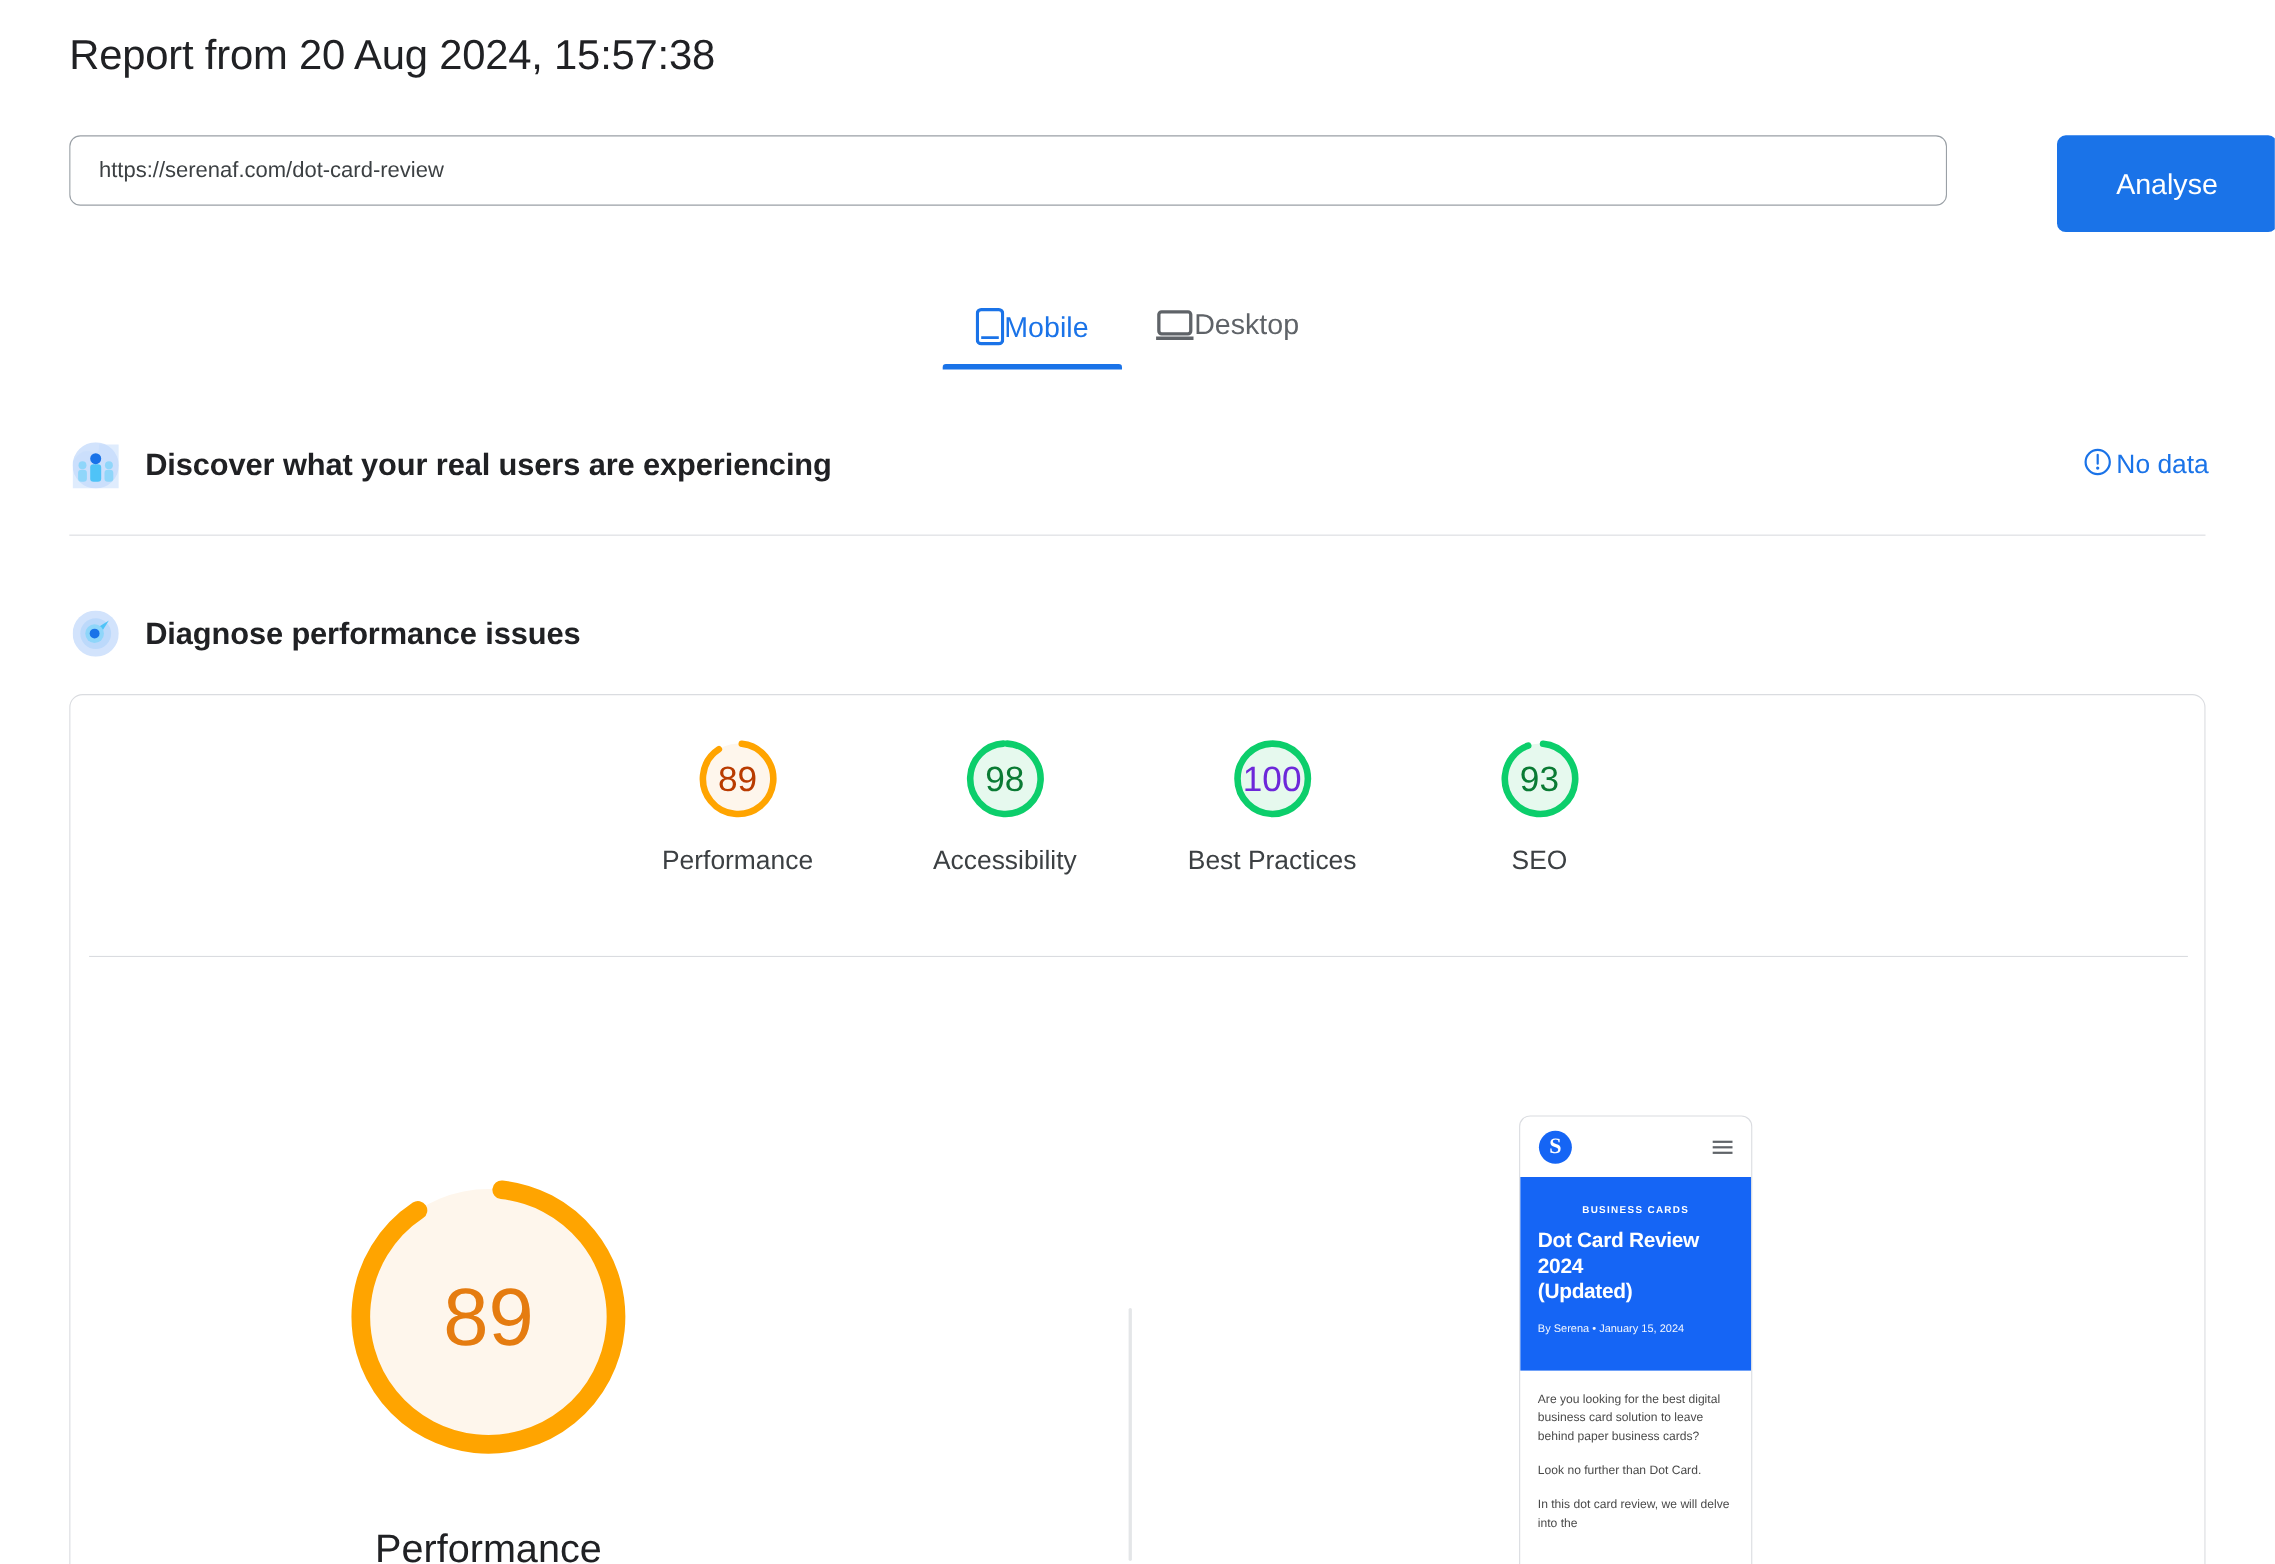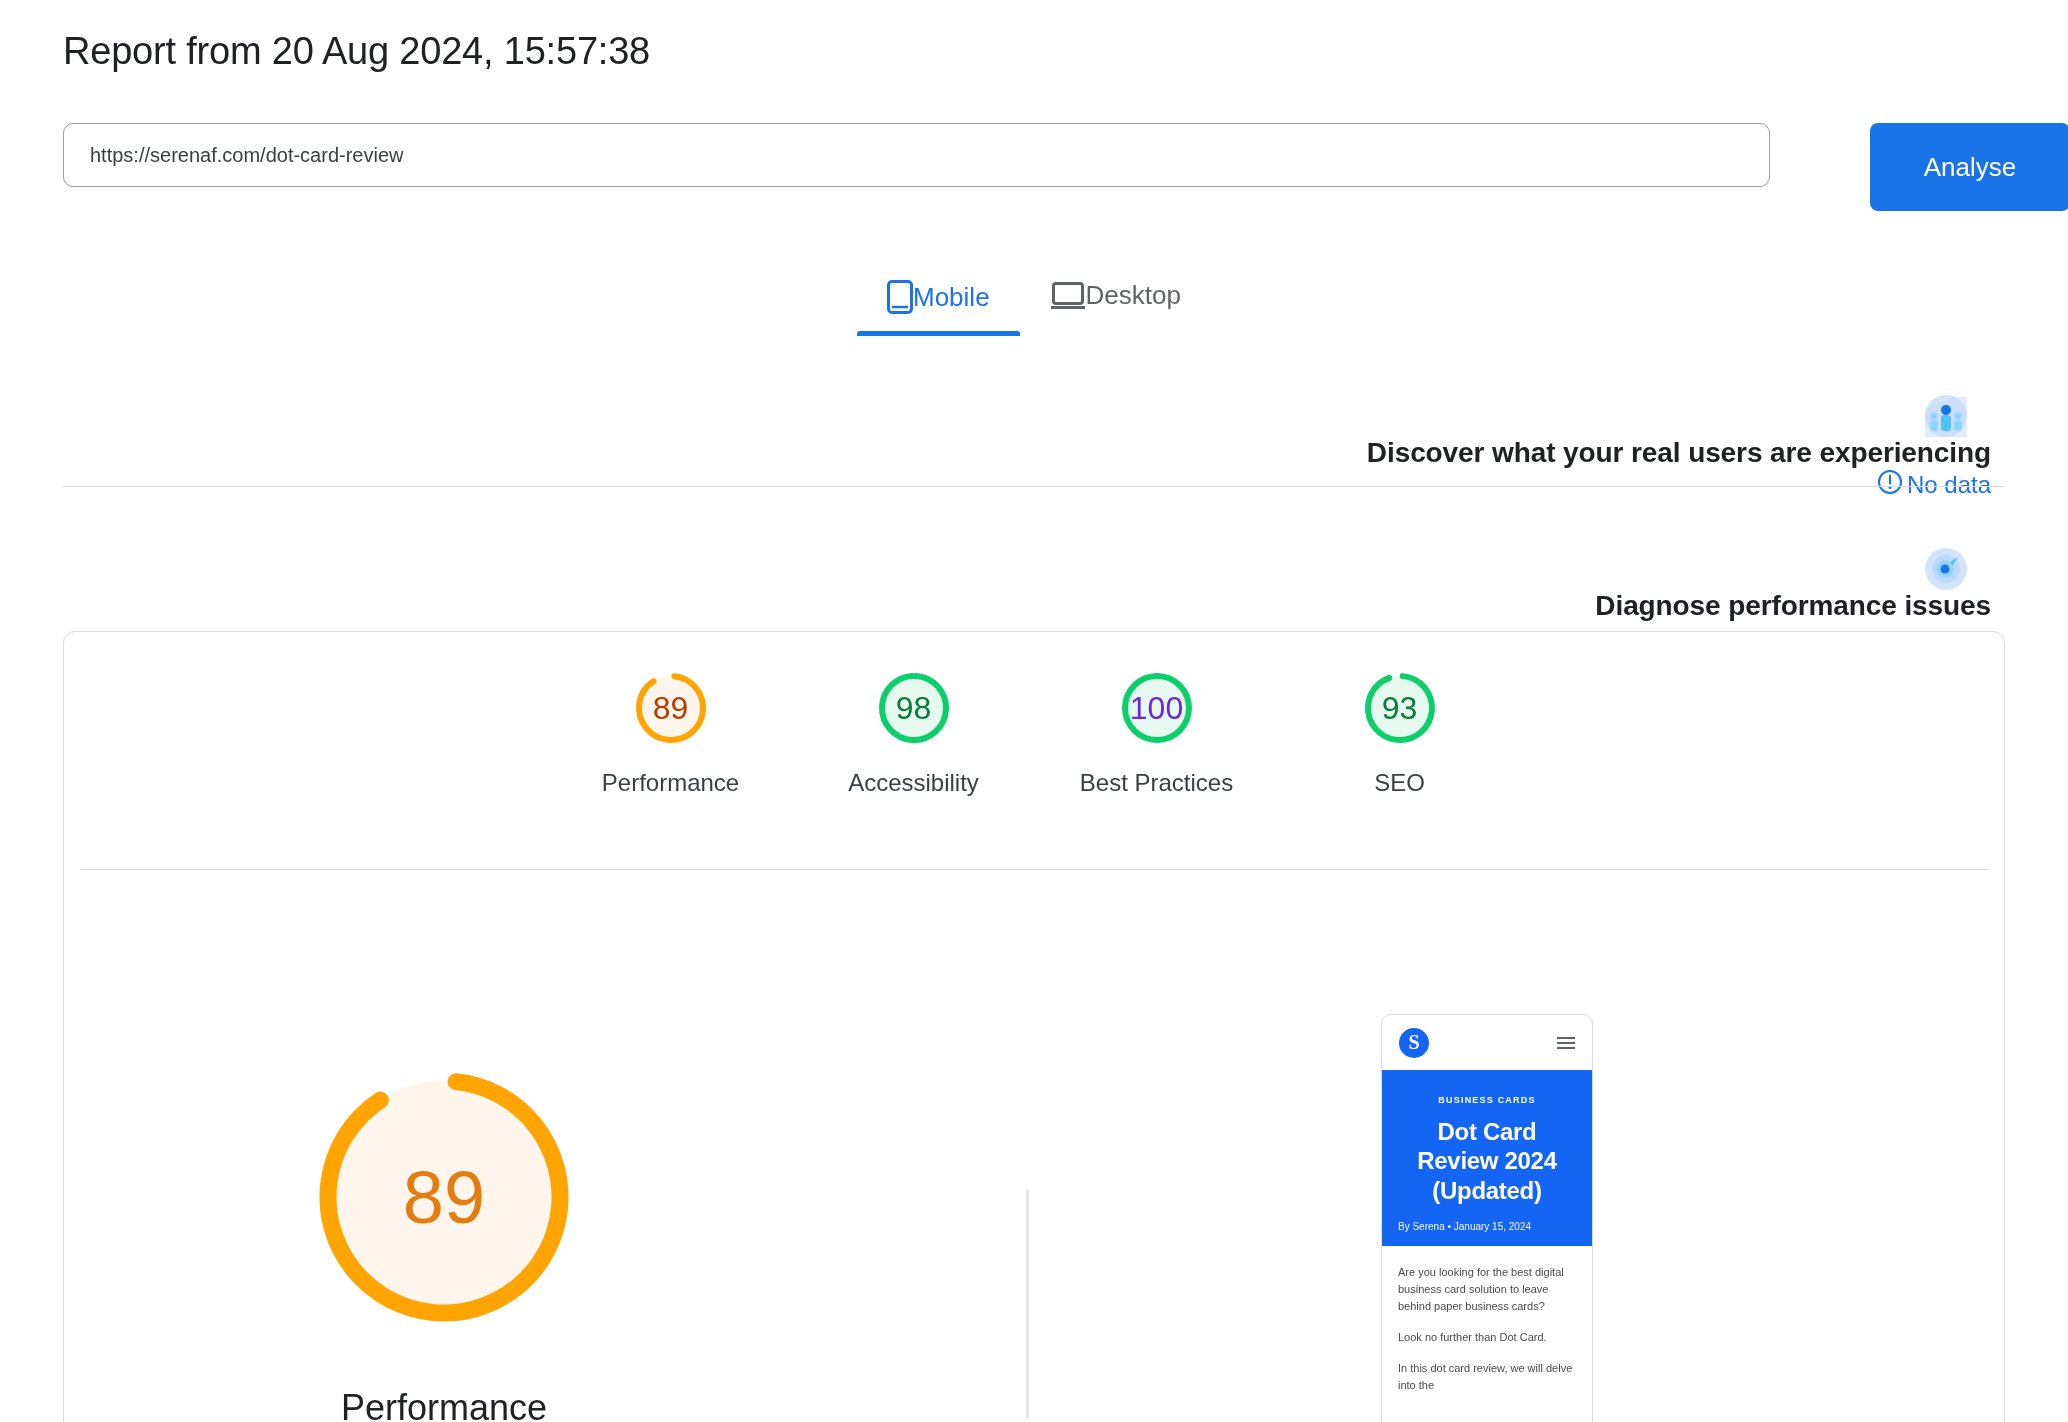--- a/index.html
+++ b/index.html
@@ -53,22 +53,22 @@
   .tab.active .tab-label { color: #1a73e8; }
   .tab.inactive .tab-label { color: #5f6368; }
   .tab.active::after {
     content: ""; position: absolute; left: 0; right: 0; bottom: 0;
     height: 5px; background: #1a73e8; border-radius: 3px 3px 0 0;
   }
   .tab svg { display: block; }
 
   
   .section-row {
-    position: absolute; left: 49px; width: 1942px; height: 56px;
-    display: flex; align-items: flex-end; flex-direction: column;
+    position: absolute; left: 66px; width: 1942px; height: 56px;
+    display: flex; align-items: center;
   }
   .section-icon { width: 42px; height: 42px; flex: 0 0 42px; margin-right: 24px; }
   .section-title { font-size: 28px; font-weight: 700; color: #202124; letter-spacing: -0.1px; }
   .section-status {
     margin-left: auto; display: flex; align-items: center; gap: 4px;
     color: #1a73e8; font-size: 24px; cursor: pointer;
   }
   .hr {
     position: absolute; left: 63px; width: 1942px; height: 1px;
     background: #dadce0;
@@ -142,21 +142,21 @@
   .thumb-burger span { display: block; width: 18px; height: 2px; background: #5f6368; }
   .thumb-hero {
     background: #1565f5; color: #fff; padding: 25px 16px 30px 16px;
     height: 176px;
   }
   .thumb-eyebrow {
     font-size: 9px; font-weight: 700; letter-spacing: 1.2px;
     text-align: center; margin-bottom: 12px;
   }
   .thumb-h1 {
-    font-size: 24px; font-weight: 700; text-align: center;
+    font-size: 19px; font-weight: 700; text-align: left;
     line-height: 1.22; letter-spacing: -0.3px;
   }
   .thumb-byline {
     font-size: 10px; margin-top: 16px; opacity: 0.95;
   }
   .thumb-body { padding: 18px 16px 0 16px; }
   .thumb-body p {
     font-size: 11px; line-height: 1.55; color: #4a4a4a; margin-bottom: 14px;
   }
 </style>

